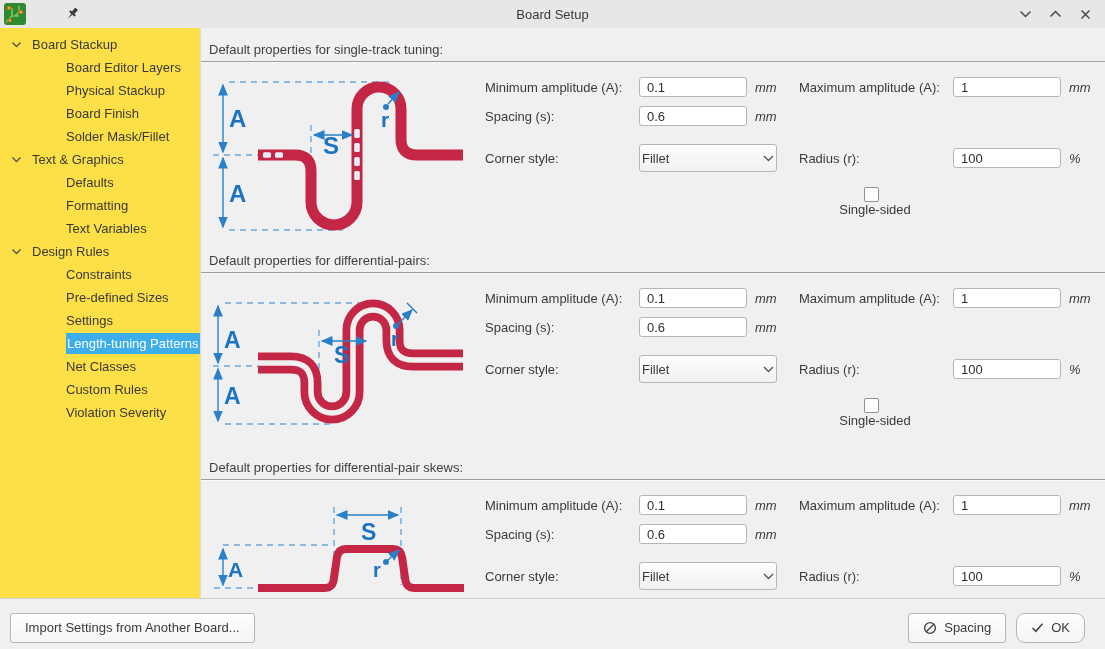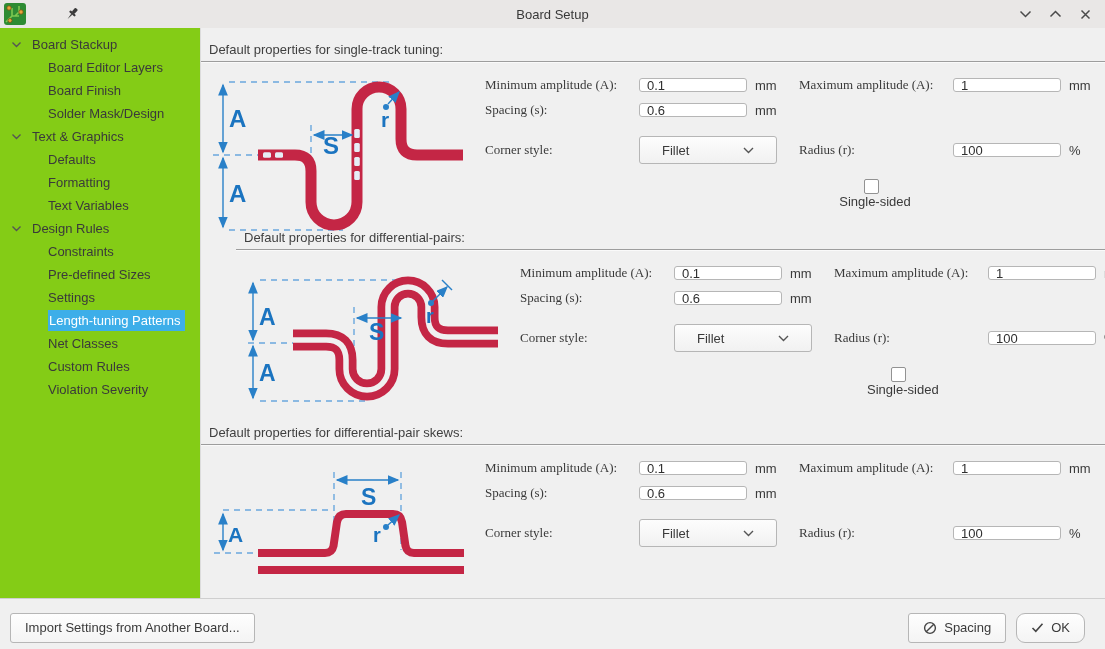--- a/index.html
+++ b/index.html
@@ -11,45 +11,45 @@
   }
   
   .titlebar { height:28px; background:#e9e7e6; display:flex; align-items:center; position:relative;gap:28px; }
   .app-icon { margin-left:4px; display:flex; }
   .pin-wrap { margin-left:10px; display:flex; }
   .tb-title { position:absolute; left:0; right:0; text-align:center; color:#383838; pointer-events:none; }
   .tb-controls { margin-left:auto; display:flex; gap:6px; margin-right:8px; z-index:2; }
   .tb-btn { width:24px; height:24px; display:flex; align-items:center; justify-content:center; cursor:default; }
   
   .bodyrow { display:flex; height:570px; }
-  .sidebar { width:200px; background:#84cc16; padding-top:5px; }
+  .sidebar { width:200px; background:#fde047; padding-top:5px; }
   .tree-row { height:23px; display:flex; align-items:center; }
   .tree-row.parent { padding-left:9px; }
   .tree-row.parent .exp { width:14px; height:14px; display:flex; align-items:center; justify-content:center; margin-right:9px; }
-  .tree-row.child { padding-left:48px; }
+  .tree-row.child { padding-left:66px; }
   .tree-label { white-space:nowrap; }
   .tree-label.selected { background:#3daee9; color:#ffffff; padding:3px 4px 3px 1px; }
   .main { flex:1; background:#f0f0f0; border-left:1px solid #dcdcdc; position:relative; overflow:hidden; }
   .section { position:absolute; left:0; right:0; }
-  .s1 { top:14px; } .s2 { top:202px;margin-left:35px; } .s3 { top:397px; }
+  .s1 { top:14px; } .s2 { top:225px; } .s3 { top:432px; }
   .sec-title { padding-left:8px; color:#3f3f3f; }
   .sec-rule { height:2px; margin-top:4px; border-top:1px solid #9d9d9d; border-bottom:1px solid #fafafa; }
   .sec-body { display:flex; margin-top:2px; }
   .diagram { width:284px; flex:0 0 284px; padding-top:2px; }
   svg.diag { display:block; }
   svg.diag text { font-family:"Liberation Sans", sans-serif; font-weight:bold; fill:#1b74c0; }
   .fields { flex:1; padding-top:12px; }
   .frow { display:grid; grid-template-columns:154px 108px 52px 154px 108px 1fr; align-items:center; }
   .frow + .frow { margin-top:9px; }
   .frow.gap { margin-top:18px; }
-  .flabel { white-space:nowrap;font-family:Liberation Serif, serif; }
-  input.val { width:108px; height:14px; border:1px solid #b6b6b6; border-radius:3px; padding:0 7px; font:inherit; color:#2f2f2f; background:#ffffff; }
-  .unit { padding-left:8px; }
+  .flabel { white-space:nowrap; }
+  input.val { width:108px; height:20px; border:1px solid #b6b6b6; border-radius:3px; padding:0 7px; font:inherit; color:#2f2f2f; background:#ffffff; }
+  .unit { padding-left:8px;font-style:italic; }
   .selcell { grid-column:2/4; }
-  .select { width:138px; height:28px; border:1px solid #b6b6b6; border-radius:3px; background:linear-gradient(#fdfdfd,#f1f1f1); display:flex; align-items:center; padding:0 22px; }
+  .select { width:138px; height:28px; border:1px solid #b6b6b6; border-radius:3px; background:linear-gradient(#fdfdfd,#f1f1f1); display:flex; align-items:center; padding:0 2px; }
   .select .selval { flex:1; }
   .cbwrap { grid-column:2/7; display:flex; align-items:center; margin-left:6px; margin-top:6px;flex-direction:column; }
   .checkbox { width:15px; height:15px; border:1px solid #929292; border-radius:2px; background:#ffffff; margin-right:8px; }
   
   .footer { height:58px; border-top:1px solid #cfcfcf; display:flex; align-items:center; padding:0 20px 0 10px; background:#f0f0f0; }
   .btn { height:30px; background:linear-gradient(#fefefe,#f4f4f4); border:1px solid #b6b6b6; border-radius:3px; font:inherit; color:#3a3a3a; padding:0 14px; display:inline-flex; align-items:center; gap:7px; cursor:default; }
   .spacer { flex:1; }
   .btn + .btn { margin-left:10px;border-radius:9px; }
 </style>
 </head>
@@ -102,24 +102,27 @@
         <svg width="11" height="11" viewBox="0 0 11 11">
             <polyline points="1.5,3.5 5.5,7.5 9.5,3.5" stroke="#555" stroke-width="1.4" fill="none"></polyline>
           </svg>
       </span>
       <span class="tree-label">Board Stackup</span>
     </div>
     <div class="tree-row child">
         <span class="tree-label">Board Editor Layers</span>
       </div>
     <div class="tree-row child">
+        <span class="tree-label">Physical Stackup</span>
+      </div>
+    <div class="tree-row child">
         <span class="tree-label">Board Finish</span>
       </div>
     <div class="tree-row child">
-        <span class="tree-label">Solder Mask/Design</span>
+        <span class="tree-label">Solder Mask/Fillet</span>
       </div>
 
     <div class="tree-row parent">
       <span class="exp">
         <svg width="11" height="11" viewBox="0 0 11 11">
             <polyline points="1.5,3.5 5.5,7.5 9.5,3.5" stroke="#555" stroke-width="1.4" fill="none"></polyline>
           </svg>
       </span>
       <span class="tree-label">Text &amp; Graphics</span>
     </div>

